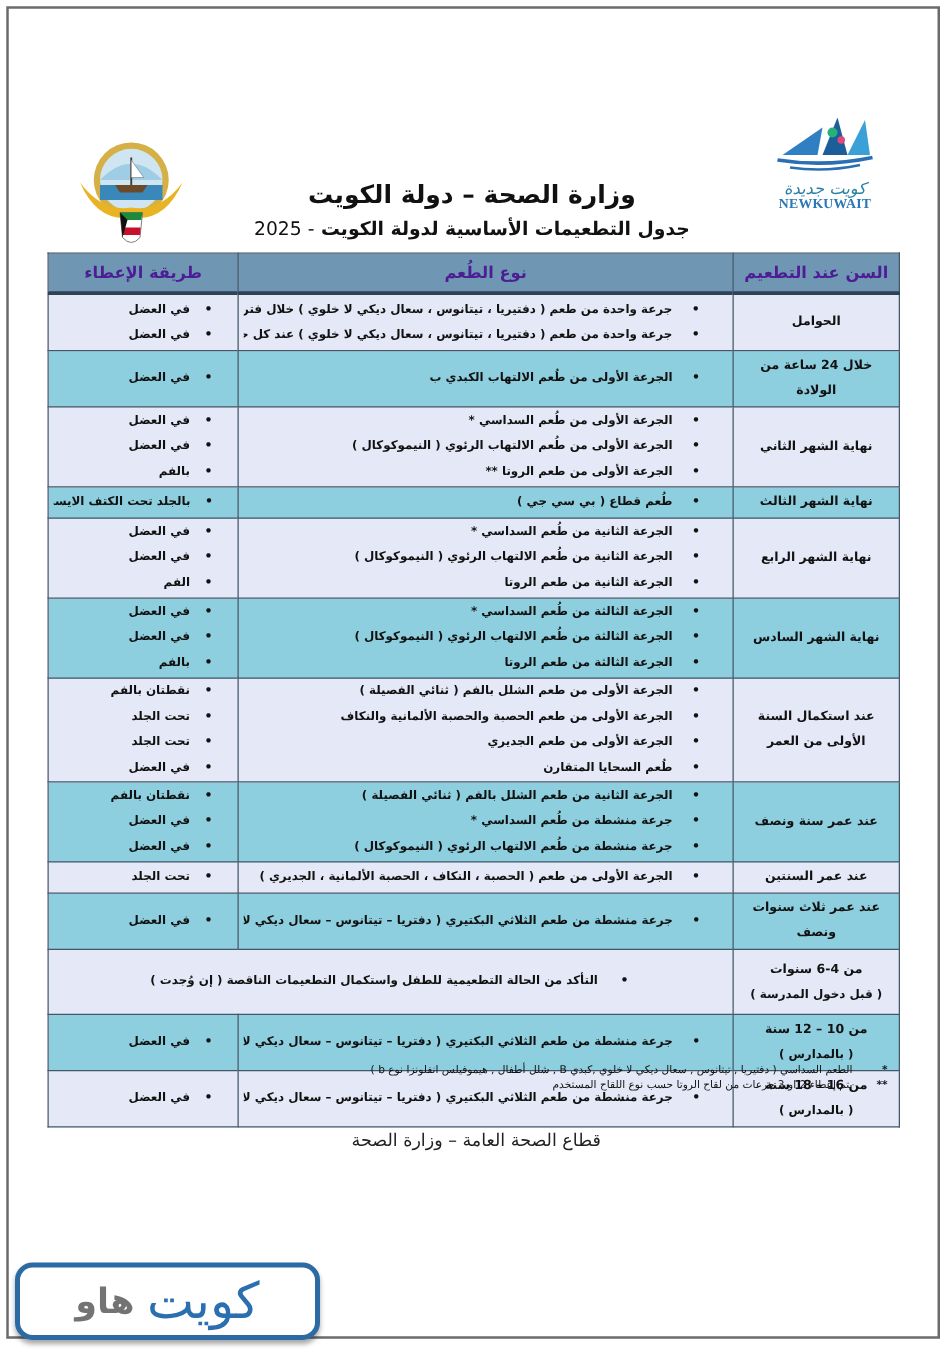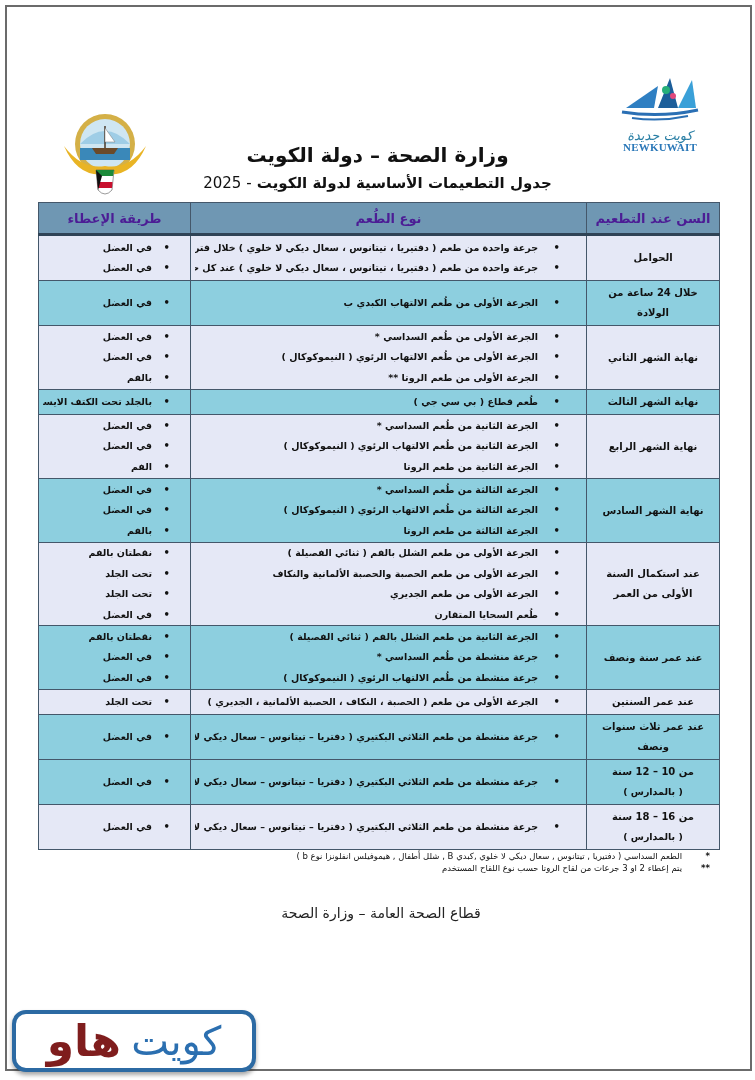--- a/index.html
+++ b/index.html
@@ -6,21 +6,21 @@
   html, body { width: 755px; height: 1080px; background: #ffffff; overflow: hidden; }
   body { position: relative; font-family: "DejaVu Sans", sans-serif; color: #111; }
 
   .page-frame {
     position: absolute; left: 5px; top: 5px; width: 747px; height: 1066px;
     border: 2px solid #6b6b6b; background: #fff;
   }
 
   
   .emblem { position: absolute; left: 62px; top: 108px; width: 86px; width: 86px; height: 90px; }
-  .newkuwait { position: absolute; left: 612px; top: 72px; width: 96px; height: 92px; text-align: center; }
+  .newkuwait { position: absolute; left: 612px; top: 88px; width: 96px; height: 92px; text-align: center; }
   .newkuwait .nk-ar { font-size: 13px; color: #2a7fa5; direction: rtl; display:block; margin-top: 2px; font-style: italic; }
   .newkuwait .nk-en { font-family: Liberation Serif, serif; font-weight: bold; font-size: 11px; color: #2b78b8; letter-spacing: 0.2px; display:block; margin-top: -2px; }
 
   .title-1 {
     position: absolute; left: 0; width: 755px; top: 143px; text-align: center;
     font-size: 20px; font-weight: bold; direction: rtl; color: #111;
   }
   .title-2 {
     position: absolute; left: 0; width: 755px; top: 174px; text-align: center;
     font-size: 15px; font-weight: bold; direction: rtl; color: #111;
@@ -75,21 +75,21 @@
   }
 
   
   .badge {
     position: absolute; left: 12px; top: 1010px; width: 244px; height: 62px;
     border: 4px solid #2c6aa3; border-radius: 14px; background: #fff;
     box-shadow: 0 3px 4px rgba(0,0,0,0.35);
     display: flex; align-items: center; justify-content: center; direction: rtl; gap: 10px;
   }
   .badge .w1 { font-size: 40px; font-weight: normal; color: #2b6fb0; line-height: 1; }
-  .badge .w2 { font-size: 44px; font-weight: bold; color: #7f1d1d; line-height: 1; }
+  .badge .w2 { font-size: 28px; font-weight: bold; color: #737373; line-height: 1; }
 </style>
 </head>
 <body>
 
 <div class="page-frame"></div>
 
 <div class="emblem">
   <svg width="86" height="90" viewBox="0 0 86 90">
     <ellipse cx="43" cy="36" rx="30" ry="30" fill="#d4b047"></ellipse>
     <ellipse cx="43" cy="36" rx="25" ry="25" fill="#cfe6f2"></ellipse>
@@ -287,20 +287,28 @@
           <ul class="list">
             <li><span class="b">•</span><span>جرعة منشطة من طعم الثلاثي البكتيري ( دفتريا – تيتانوس – سعال ديكي لا خلوي ) DTaP</span></li>
           </ul>
         </td>
         <td class="route-cell">
           <ul class="list">
             <li><span class="b">•</span><span>في العضل</span></li>
           </ul>
         </td>
       </tr>
+      <tr class="row-light" style="height: 52px;">
+        <td class="age-cell"><span>من 4-6 سنوات</span><span class="sub">( قبل دخول المدرسة )</span></td>
+        <td class="vac-cell" colspan="2">
+          <ul class="list center-list">
+            <li><span class="b">•</span><span>التأكد من الحالة التطعيمية للطفل واستكمال التطعيمات الناقصة ( إن وُجدت )</span></li>
+          </ul>
+        </td>
+      </tr>
       <tr class="row-accent" style="height: 40px;">
         <td class="age-cell"><span>من 10 – 12 سنة</span><span class="sub">( بالمدارس )</span></td>
         <td class="vac-cell">
           <ul class="list">
             <li><span class="b">•</span><span>جرعة منشطة من طعم  الثلاثي  البكتيري ( دفتريا – تيتانوس – سعال ديكي لا خلوي ) Tdap</span></li>
           </ul>
         </td>
         <td class="route-cell">
           <ul class="list">
             <li><span class="b">•</span><span>في العضل</span></li>

